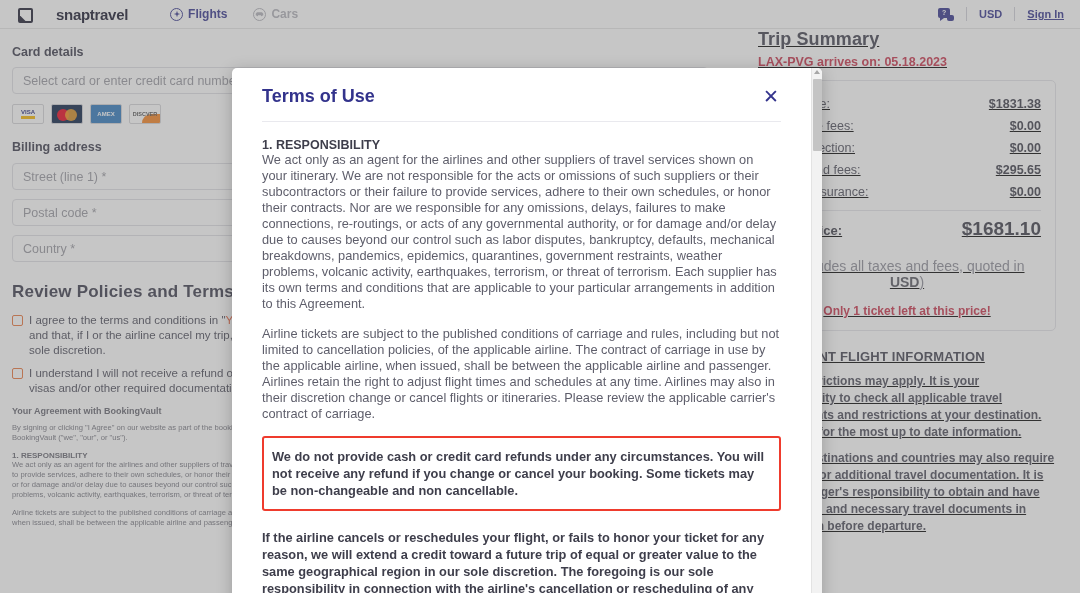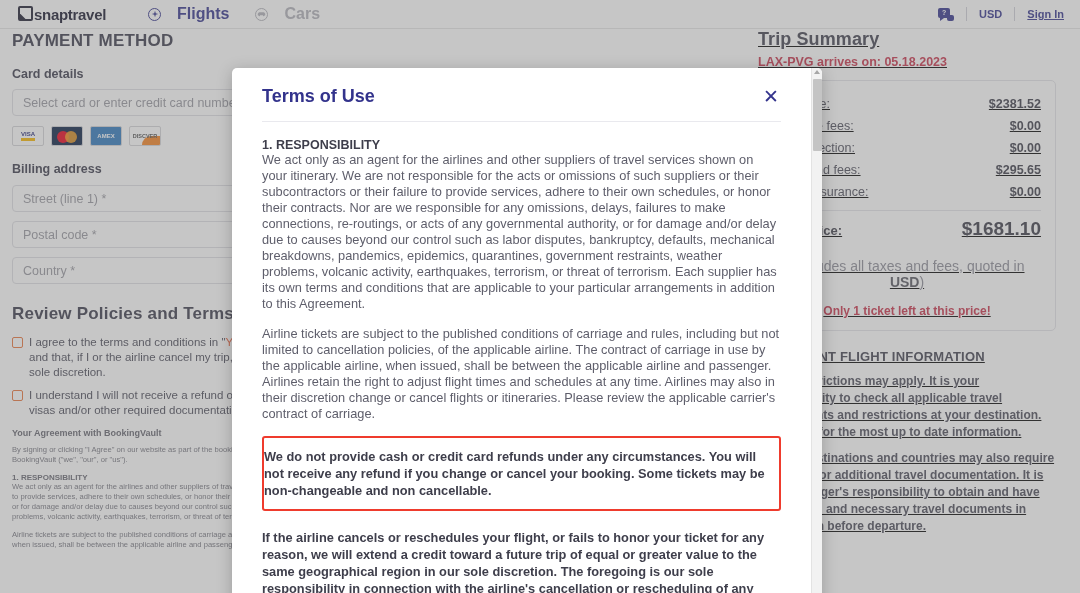--- a/index.html
+++ b/index.html
@@ -21,38 +21,38 @@
     z-index: 50;
   }
 
   
   .navbar {
     position: absolute; top: 0; left: 0; width: 1080px; height: 29px;
     background: #ffffff;
     border-bottom: 1px solid #e6e6e6;
     display: flex; align-items: center;
   }
-  .brand { display: flex; align-items: flex-start; gap: 1px; margin-left: 18px; }
+  .brand { display: flex; align-items: flex-end; gap: 23px; margin-left: 18px; }
   .brand-logo { width: 15px; height: 15px; position: relative; }
   .brand-logo .bl-box {
     position: absolute; inset: 0;
     border: 2px solid #1a1a2e;
     border-radius: 2px;
   }
   .brand-logo .bl-notch {
     position: absolute; left: 2px; bottom: 1px;
     width: 6px; height: 6px;
     background: #1a1a2e;
     clip-path: polygon(0 0, 100% 100%, 0 100%);
   }
   .brand-name {
     font-size: 15px; font-weight: 700; color: #16162c; letter-spacing: -0.3px;
   }
   .nav-links { display: flex; align-items: center; gap: 26px; margin-left: 42px; }
-  .nav-item { display: flex; align-items: center; gap: 16px; font-size: 16px; font-weight: 700; }
+  .nav-item { display: flex; align-items: center; gap: 5px; font-size: 12px; font-weight: 700; }
   .nav-item.active { color: #33338c; }
   .nav-item.inactive { color: #b0b0b8; }
   .ni-circle {
     width: 13px; height: 13px; border-radius: 50%;
     border: 1.3px solid currentColor;
     display: flex; align-items: center; justify-content: center;
     font-size: 9px; line-height: 1;
   }
   .ni-circle svg { display: block; }
   .nav-right {
@@ -174,21 +174,21 @@
   .modal-close {
     font-size: 19px; color: #33338c; line-height: 1;
     cursor: pointer; font-weight: 400; padding: 1px 2px;
   }
   .modal-hr { height: 1px; background: #e9e9ee; margin: 14px 30px 0 30px; }
   .modal-body { padding: 16px 30px 0 30px; }
   .tos-h { font-size: 12.5px; font-weight: 700; color: #3e3e4b; }
   .tos-p { font-size: 12.8px; color: #5e5e6b; line-height: 16px; margin-bottom: 14px; }
   .tos-alert {
     border: 2px solid #ef3b2d; border-radius: 3px;
-    padding: 10px 0; margin: 6px 0 18px 0;
+    padding: 10px 8px; margin: 6px 0 18px 0;
   }
   .tos-alert p { font-size: 12.8px; font-weight: 700; color: #3e3e4b; line-height: 17px; }
   .tos-strong { font-size: 12.8px; font-weight: 700; color: #3e3e4b; line-height: 17px; margin-bottom: 14px; }
 
   
   .m-scroll {
     position: absolute; right: 0; top: 0; width: 11px; height: 100%;
     background: #f2f2f2; border-left: 1px solid #e3e3e3;
   }
   .m-scroll .arrow-up {
@@ -244,21 +244,20 @@
       </span>
       <span class="nav-sep"></span>
       <span>USD</span>
       <span class="nav-sep"></span>
       <span class="signin">Sign In</span>
     </div>
   </div>
 
   <div class="left-col">
     <div class="pad">
-      <div class="sec-title">PAYMENT METHOD</div>
       <div style="height:16px"></div>
       <div class="sub-title">Card details</div>
       <div style="height:8px"></div>
       <div class="field">
         <span>Select card or enter credit card number *</span>
       </div>
       <div style="height:10px"></div>
       <div class="cards">
         <span class="card-img card-visa">
             <i>VISA</i>
@@ -308,21 +307,21 @@
       <div class="legal-p">Airline tickets are subject to the published conditions of carriage and rules, including but not limited to cancellation policies, of the applicable airline. The contract of carriage in use by the applicable airline, when issued, shall be between the applicable airline and passenger. Airlines retain the right to adjust flight times and schedules at any time.</div>
     </div>
   </div>
 
   <div class="right-col">
     <div class="trip-title">Trip Summary</div>
     <div class="trip-arrive">LAX-PVG arrives on: 05.18.2023</div>
     <div class="sum-card">
       <div class="sum-row">
         <span>Base fare:</span>
-        <span class="v">$2381.52</span>
+        <span class="v">$1831.38</span>
       </div>
       <div class="sum-row">
         <span>Baggage fees:</span>
         <span class="v">$0.00</span>
       </div>
       <div class="sum-row">
         <span>Seat selection:</span>
         <span class="v">$0.00</span>
       </div>
       <div class="sum-row">

